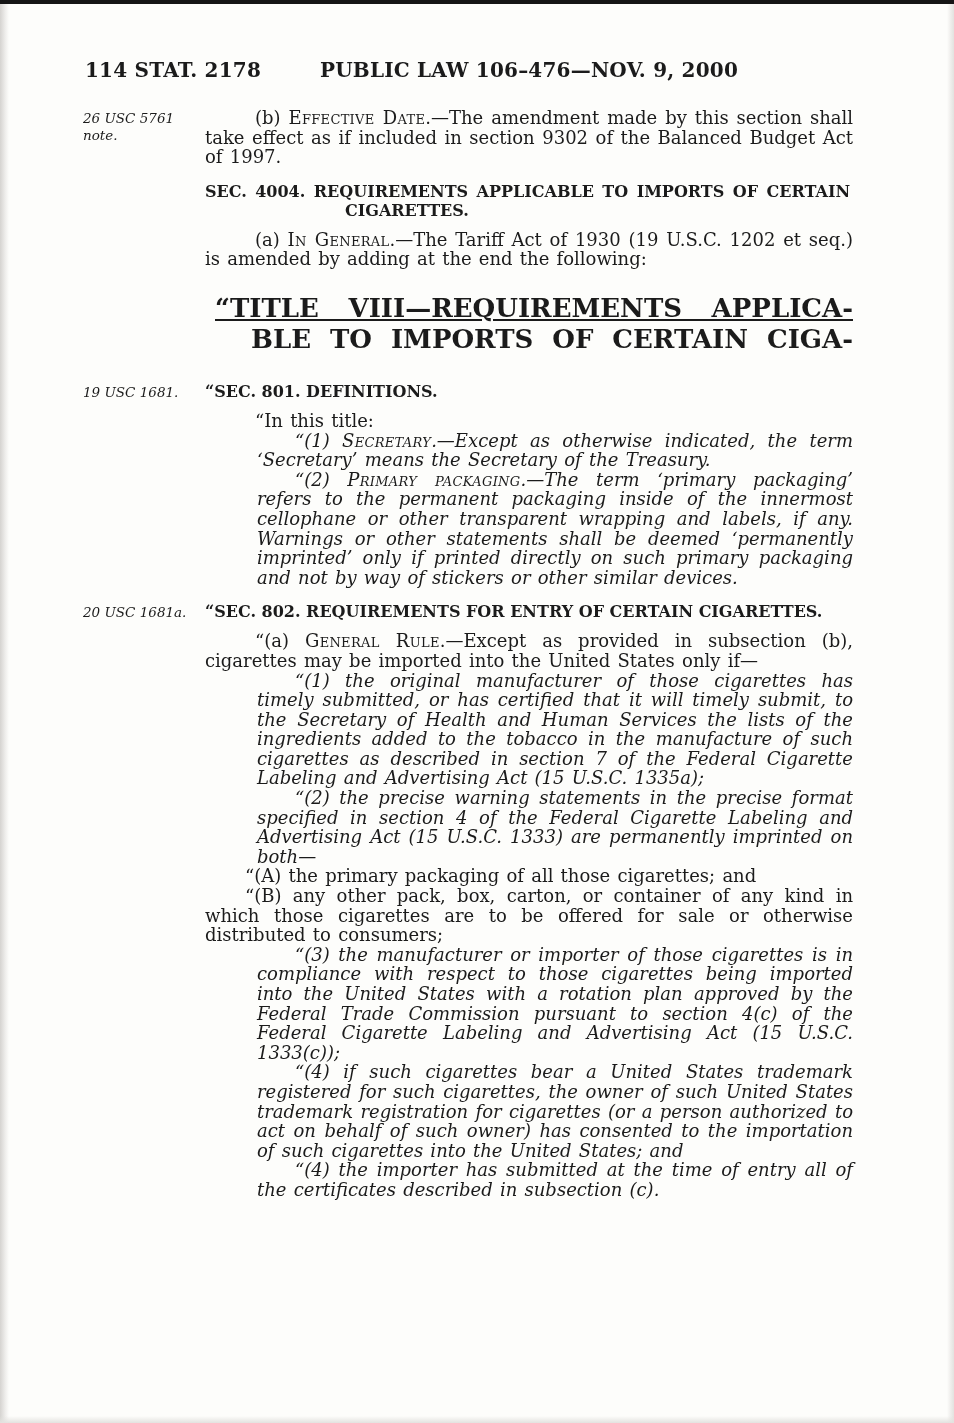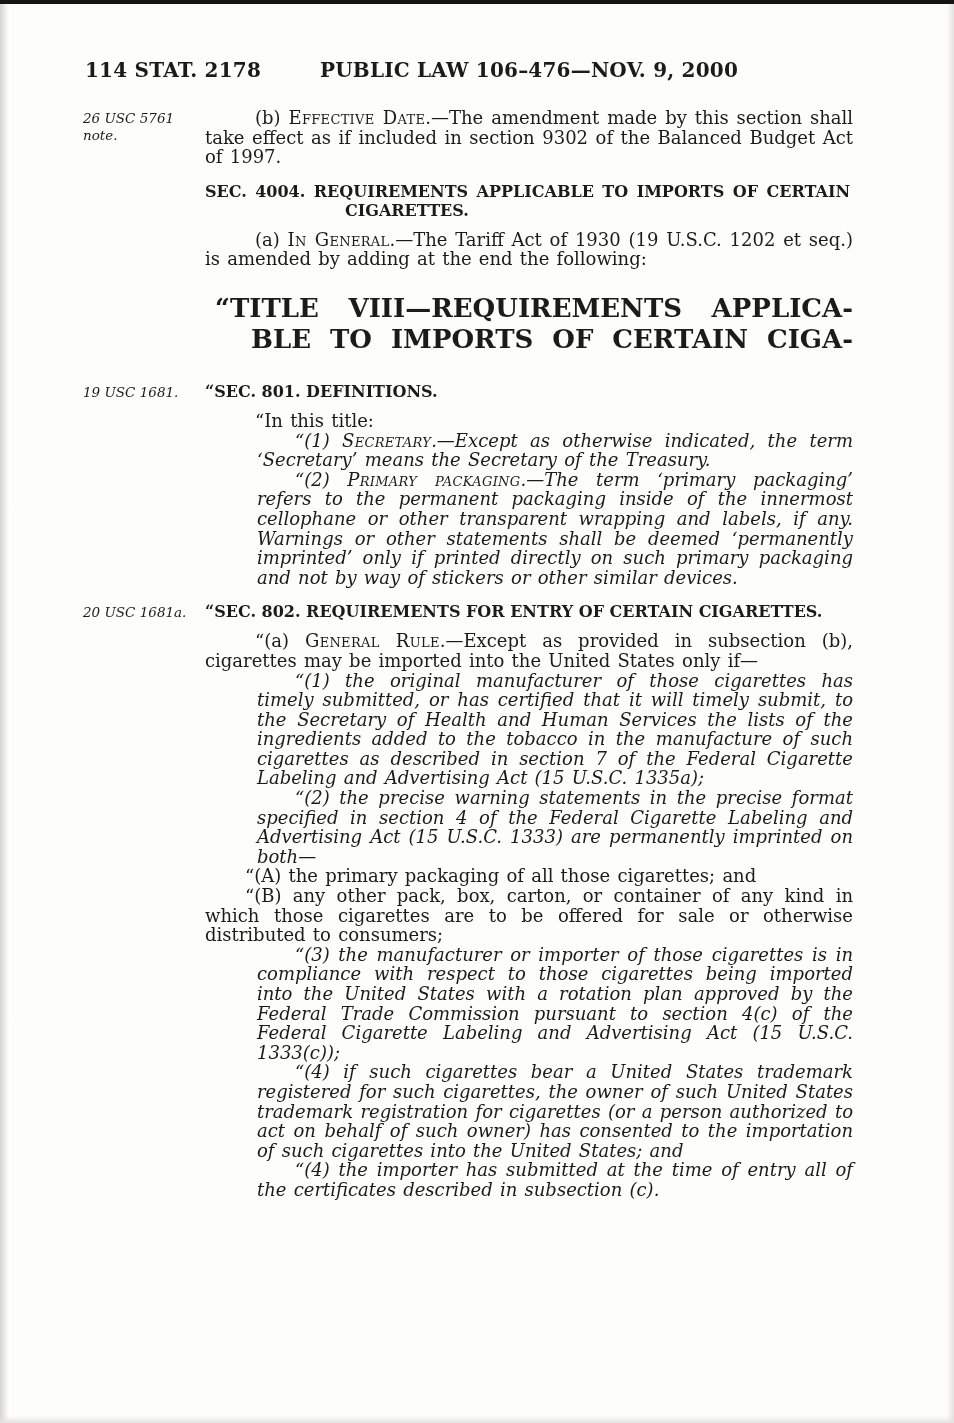--- a/index.html
+++ b/index.html
@@ -30,21 +30,21 @@
   .para.l2{text-indent:40px;}
   .sc{font-variant:small-caps;letter-spacing:.3px;}
 
   .secheading{font-weight:bold;font-size:16px;line-height:19px;
     margin:15px 3px 10px 0;text-align:left;word-spacing:normal;}
   .secheading .hl + .hl{padding-left:140px;}
 
   .title{font-weight:bold;font-size:26px;line-height:31px;
     margin:24px 0 27px 0;text-align:left;word-spacing:2px;}
   .title .hl{padding-left:46px;}
-  .title .hl:first-child{padding-left:10px;}
+  .title .hl:first-child{padding-left:10px;text-decoration:underline;}
 
   .jlast{text-align:justify;text-align-last:justify;}
 
   .margin-note{position:absolute;left:-122px;top:2px;width:110px;
     font-size:13.5px;line-height:16.5px;font-weight:normal;
     text-align:left;text-align-last:auto;text-indent:0;word-spacing:normal;
     font-variant:normal;font-style:italic;}
 </style>
 </head>
 <body>

